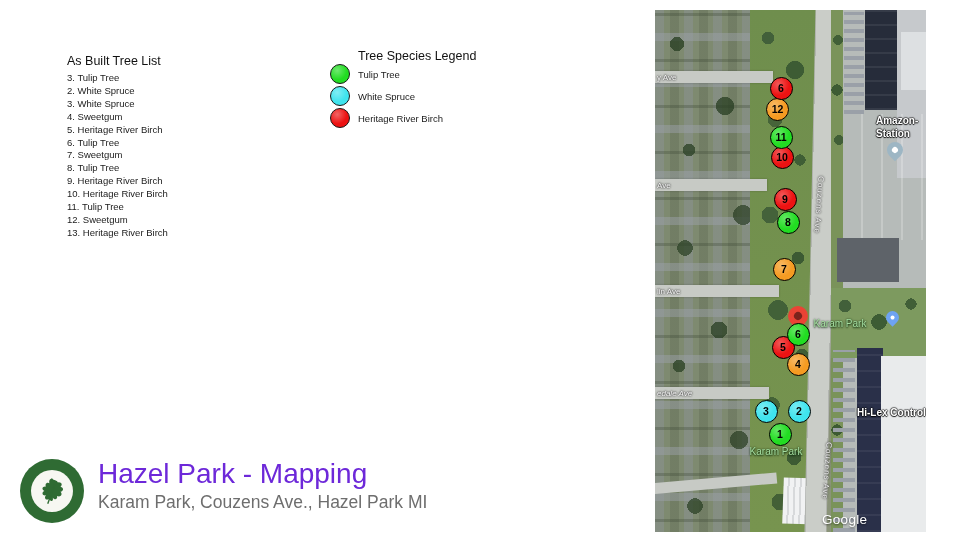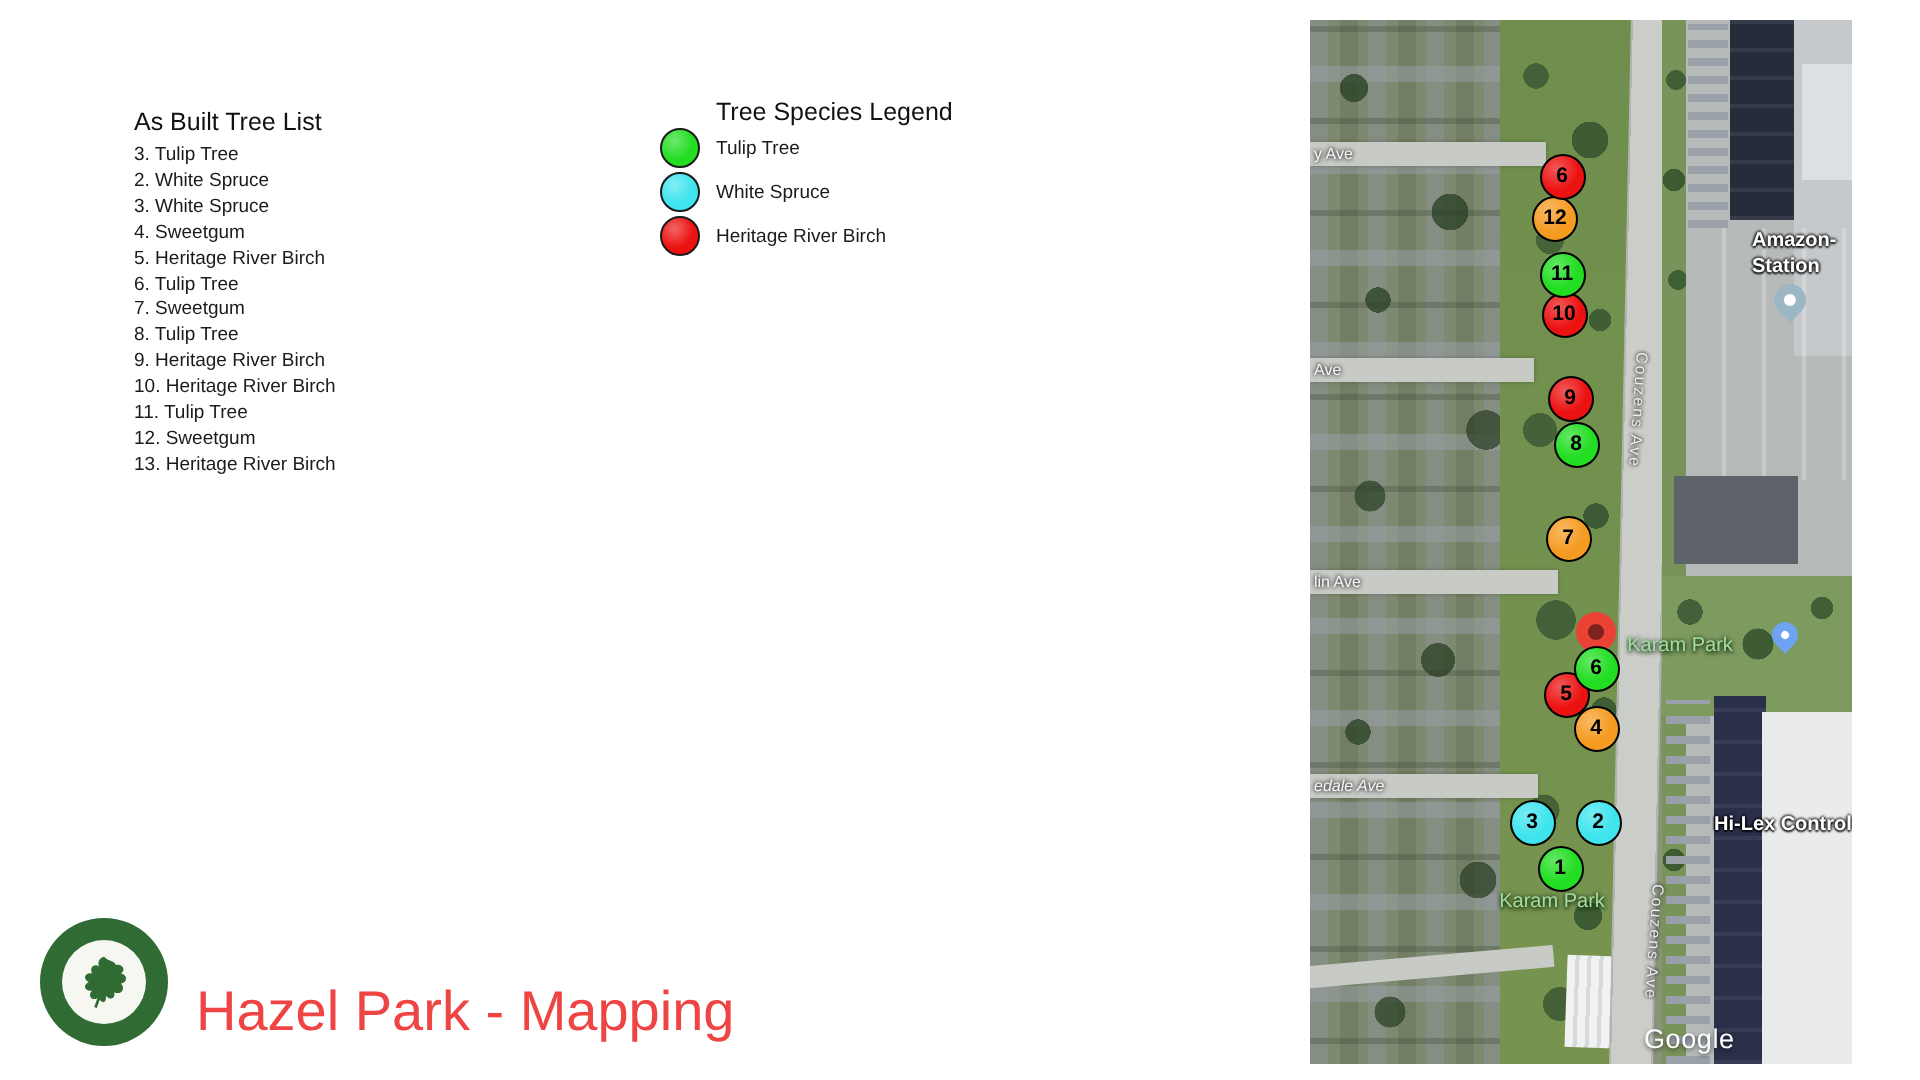--- a/index.html
+++ b/index.html
@@ -16,21 +16,21 @@
   .legend{position:absolute;left:330px;top:49px;}
   .legend-title{font-size:12.5px;line-height:15px;margin-left:28px;color:#111;}
   .legend-row{height:20px;margin-bottom:2px;display:flex;align-items:center;}
   .legend-dot{width:20px;height:20px;border-radius:50%;border:1px solid #1a1a1a;box-sizing:border-box;flex:0 0 20px;}
   .legend-label{font-size:9.5px;color:#1b1b1b;margin-left:8px;white-space:nowrap;}
   
   .footer{position:absolute;left:0;top:452px;width:640px;height:88px;}
   .logo{position:absolute;left:20px;top:7px;width:64px;height:64px;border-radius:50%;
         background:#2f6b33;display:flex;align-items:center;justify-content:center;}
   .logo-inner{width:42px;height:42px;border-radius:50%;background:#f7f7f2;display:flex;align-items:center;justify-content:center;}
-  .footer-title{position:absolute;left:98px;top:6px;font-size:28px;color:#ef4444;white-space:nowrap;margin-top:32px;}
+  .footer-title{position:absolute;left:98px;top:6px;font-size:28px;color:#6d28d9;white-space:nowrap;}
   .footer-subtitle{position:absolute;left:98px;top:40px;font-size:17.5px;color:#6e6e6e;white-space:nowrap;}
   .footer-desc{position:absolute;left:98px;top:61px;font-size:15px;color:#6e6e6e;white-space:nowrap;}
   
   .map{position:absolute;left:655px;top:10px;width:271px;height:522px;overflow:hidden;background:#8a9379;}
   .map *{position:absolute;box-sizing:border-box;}
   .m-res{left:0;top:0;width:120px;height:522px;background-color:#7e8a70;
     background-image:
       repeating-linear-gradient(0deg, rgba(0,0,0,0) 0 10px, rgba(58,70,50,.30) 10px 13px, rgba(0,0,0,0) 13px 31px, rgba(156,161,169,.48) 31px 39px, rgba(0,0,0,0) 39px 46px),
       repeating-linear-gradient(90deg, rgba(142,148,155,.42) 0 9px, rgba(0,0,0,0) 9px 15px, rgba(94,105,82,.38) 15px 24px, rgba(0,0,0,0) 24px 29px);}
   .m-res-trees{left:0;top:0;width:120px;height:522px;background-image:
@@ -161,20 +161,21 @@
 <div class="footer">
   <div class="logo">
     <div class="logo-inner">
       <svg width="34" height="34" viewBox="0 0 40 40">
         <path d="M20 5 C22 8 26 7 27 10 C31 9 33 13 30 15 C34 16 34 20 30 21 C33 24 30 28 26 26 C27 30 23 31 21 28 C22 33 18 33 17 29 C13 32 10 28 13 25 C9 26 7 22 11 20 C7 18 9 14 13 15 C11 11 15 9 17 11 C16 7 18 6 20 5 Z" fill="#2f6b33"></path>
         <line x1="15" y1="35" x2="23" y2="13" stroke="#2f6b33" stroke-width="1.6"></line>
       </svg>
     </div>
   </div>
   <div class="footer-title">Hazel Park - Mapping</div>
+  <div class="footer-subtitle">Karam Park, Couzens Ave., Hazel Park MI</div>
 </div>
 
 <div class="map">
 
   <div class="m-res"></div>
   <div class="m-res-trees"></div>
   <div class="m-park"></div>
   <div class="m-hroad m-r1"></div>
   <div class="m-hroad m-r2"></div>
   <div class="m-hroad m-r3"></div>

